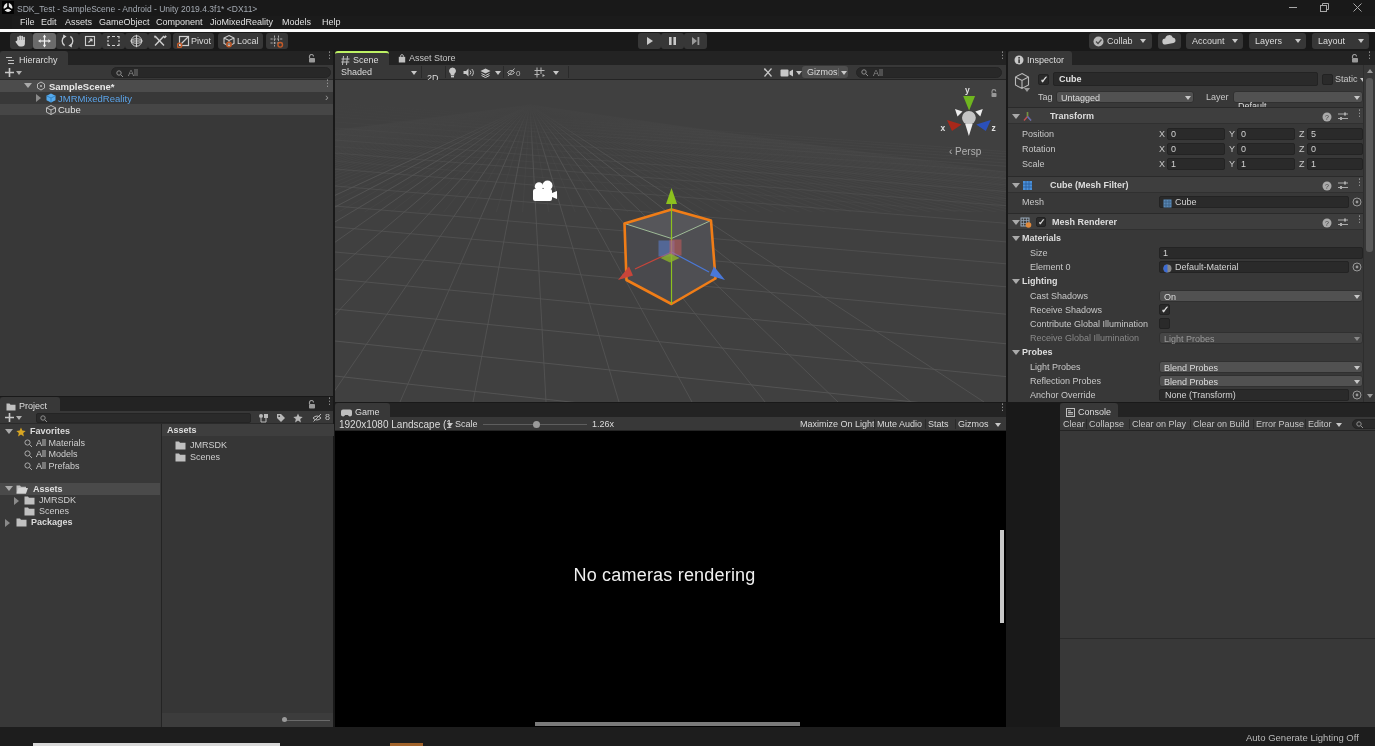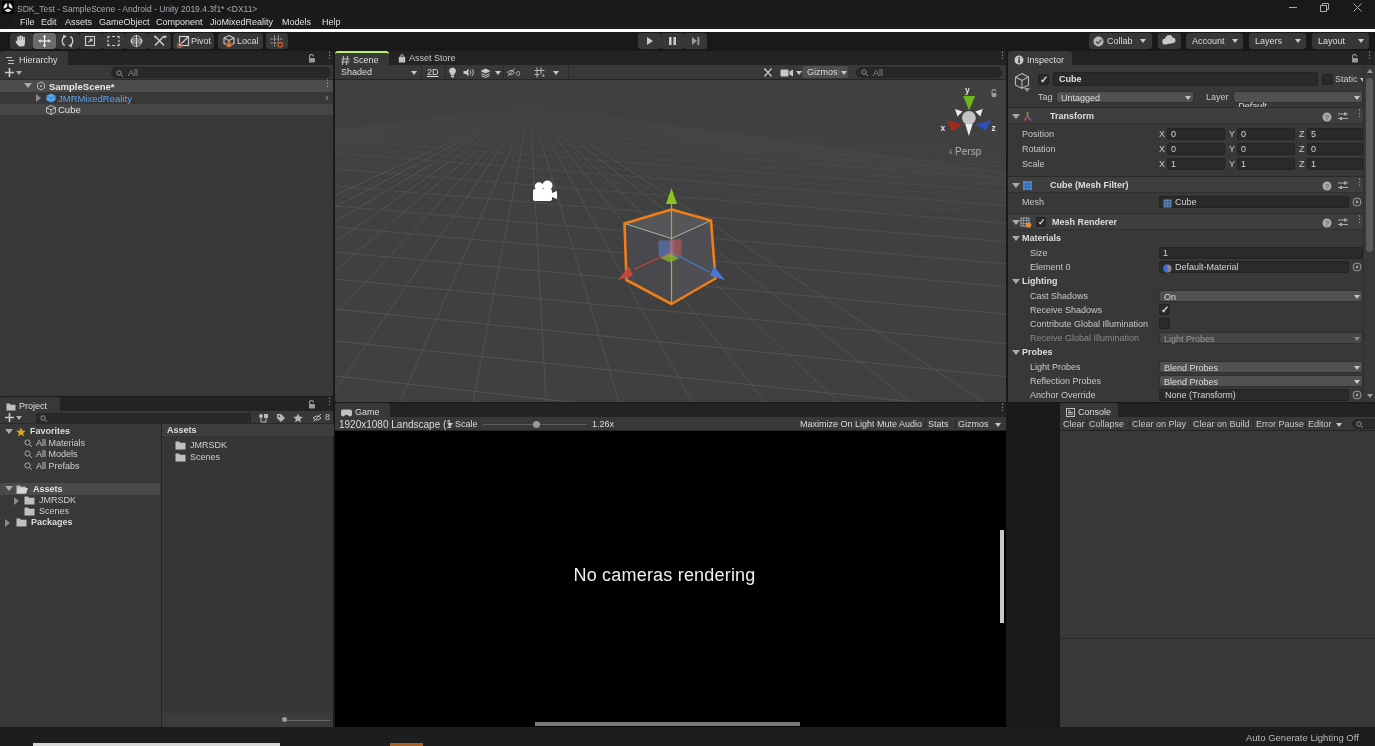--- a/index.html
+++ b/index.html
@@ -410,21 +410,21 @@
     <div class="kebab" style="left:663px;top:3px;">⋮</div>
   </div>
 
   <div class="abs" style="left:0;top:14px;width:671px;height:15px;background:#383838;border-bottom:1px solid #242424;">
     <span class="abs" style="left:6px;top:2px;color:#dcdcdc;">Shaded</span>
     <div class="ddarr" style="left:76px;top:6px;"></div>
     <div class="sep" style="left:86px;top:1px;width:1px;height:12px;"></div>
     <div class="sep" style="left:110px;top:1px;width:1px;height:12px;"></div>
     <div class="sep" style="left:168px;top:1px;width:1px;height:12px;"></div>
     <div class="sep" style="left:233px;top:1px;width:1px;height:12px;"></div>
-    <span class="abs" style="left:92px;top:2px;color:#dcdcdc;text-decoration:underline;">2D</span>
+    <span class="abs" style="left:92px;top:8px;color:#dcdcdc;text-decoration:underline;">2D</span>
     <svg class="abs" style="left:113px;top:2px;" width="9" height="11" viewBox="0 0 9 11">
         <path d="M4.5 0.5 a3.5 3.5 0 0 1 1.8 6.5 l0 1.5 h-3.6 l0 -1.5 a3.5 3.5 0 0 1 1.8 -6.5 Z" fill="#c8c8c8"></path>
         <rect x="3" y="9" width="3" height="1.4" fill="#c8c8c8"></rect>
       </svg>
     <svg class="abs" style="left:128px;top:3px;" width="11" height="9" viewBox="0 0 11 9">
         <path d="M0.5 3 h2.5 l2.5 -2.5 v8 L3 6 H0.5 Z" fill="#c8c8c8"></path>
         <path d="M7 2.5 a3 3 0 0 1 0 4 M8.8 1 a5.2 5.2 0 0 1 0 7" stroke="#c8c8c8" fill="none" stroke-width="1"></path>
       </svg>
     <svg class="abs" style="left:145px;top:3px;" width="11" height="10" viewBox="0 0 11 10">
         <path d="M5.5 0.5 L10.5 3 L5.5 5.5 L0.5 3 Z" fill="#c8c8c8"></path>
@@ -755,21 +755,21 @@
     <span class="lbl" style="left:327px;top:9px;">Static</span>
     <div class="ddarr" style="left:352px;top:13px;"></div>
 
     <span class="lbl" style="left:30px;top:27px;">Tag</span>
     <div class="dd" style="left:48px;top:26px;width:138px;height:12px;">
         <span class="abs" style="left:4px;top:0.5px;">Untagged</span>
         <div class="ddarr" style="left:128px;top:4px;"></div>
       </div>
     <span class="lbl" style="left:198px;top:27px;">Layer</span>
     <div class="dd" style="left:225px;top:26px;width:130px;height:12px;">
-        <span class="abs" style="left:4px;top:9px;font-style:italic;">Default</span>
+        <span class="abs" style="left:4px;top:9px;">Default</span>
         <div class="ddarr" style="left:120px;top:4px;"></div>
       </div>
 
     <div class="abs" style="left:0;top:42px;width:355px;height:17px;background:#3e3e3e;border-top:1px solid #2a2a2a;border-bottom:1px solid #303030;">
       <div class="fold" style="left:4px;top:6px;"></div>
       <svg class="abs" style="left:14px;top:3px;" width="11" height="11" viewBox="0 0 11 11">
           <path d="M5.5 1 L5.5 5.5 L2 9.5 M5.5 5.5 L9 9.5" stroke="#c05050" stroke-width="1.4" fill="none"></path>
           <path d="M5.5 1 L5.5 5.5" stroke="#6a9a40" stroke-width="1.4"></path>
           <path d="M5.5 5.5 L9 9.5" stroke="#5070b8" stroke-width="1.4"></path>
         </svg>

